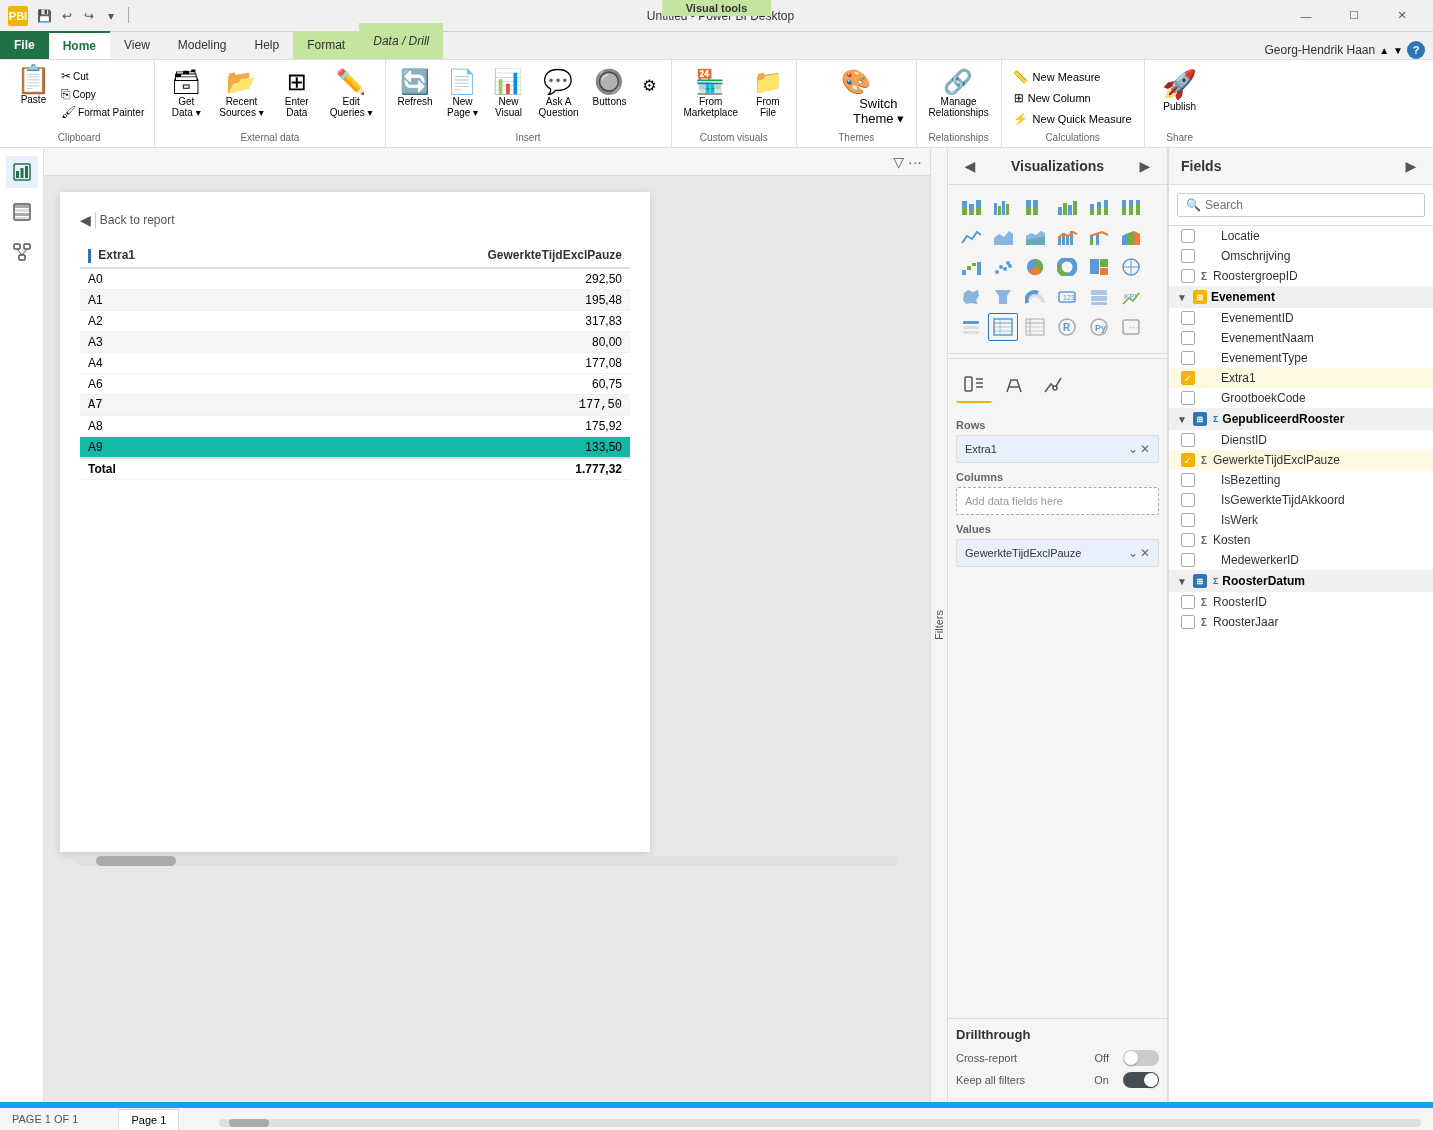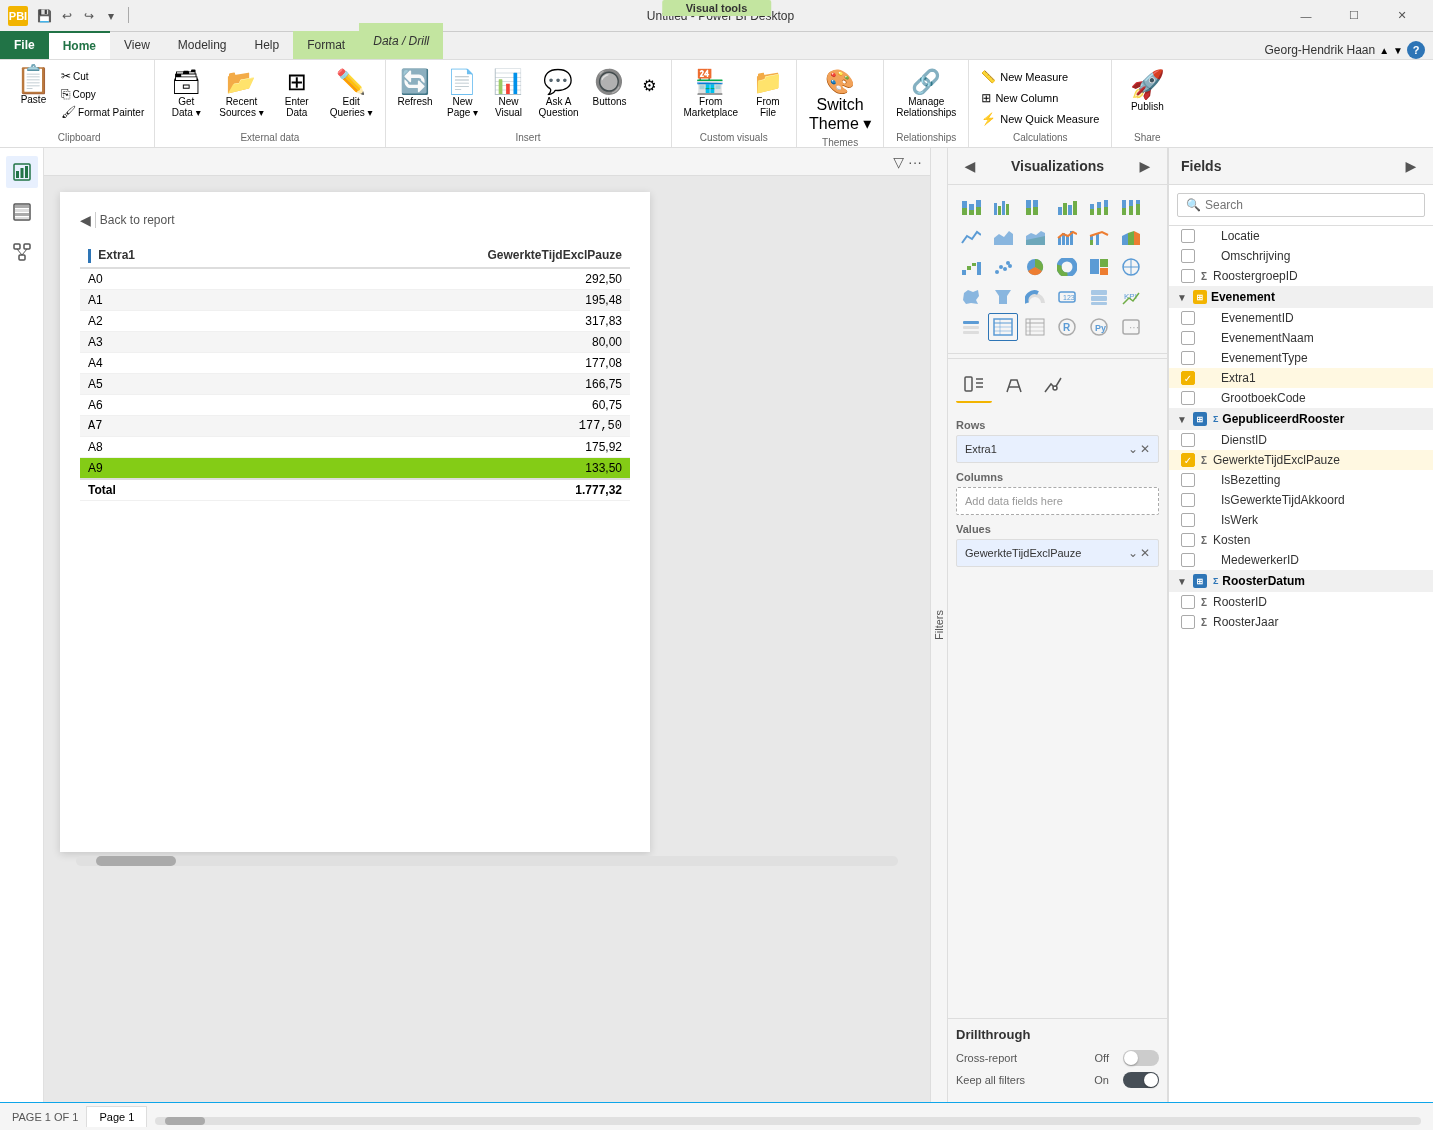--- a/index.html
+++ b/index.html
@@ -98,21 +98,21 @@
     .field-checkbox.checked { background: #f2b400; border-color: #f2b400; color: white; }
     .field-sigma { font-size: 10px; color: #666; font-weight: bold; flex-shrink: 0; }
     .field-name { font-size: 12px; color: #333; }
     .field-group { display: flex; align-items: center; padding: 4px 8px; gap: 4px; cursor: pointer; font-weight: 600; background: #f0f0f0; }
     .field-group-table { width: 14px; height: 14px; background: #f2b400; border-radius: 2px; display: flex; align-items: center; justify-content: center; font-size: 8px; color: white; }
     .field-group-table.blue { background: #2e75b6; }
     .field-group-label { font-size: 12px; font-weight: 600; }
     .collapse-icon { font-size: 10px; color: #555; margin-right: 2px; }
 
     
-    .bottom-bar { height: 28px; background: #f5f5f5; border-top: 1px solid #0ea5e9; display: flex; align-items: center; padding: 0 12px; }
+    .bottom-bar { height: 28px; background: #f5f5f5; border-top: 6px solid #0ea5e9; display: flex; align-items: center; padding: 0 12px; gap: 32px; }
     .page-indicator { font-size: 11px; color: #555; }
     .page-tab { padding: 4px 12px; background: white; border: 1px solid #ddd; border-bottom: none; font-size: 11px; margin-left: 8px; cursor: pointer; }
 
     .scrollbar-h { height: 10px; background: #e0e0e0; margin: 0 16px; border-radius: 5px; position: relative; }
     .scrollbar-thumb { height: 10px; width: 80px; background: #aaa; border-radius: 5px; left: 20px; position: absolute; }
   </style>
 </head>
 <body>
 
 <div class="title-bar">
@@ -249,21 +249,21 @@
       </div>
       <div style="font-size:10px;color:#666;text-align:center;">Custom visuals</div>
     </div>
   </div>
 
   <div style="display:flex;align-items:stretch;border-right:1px solid #e0e0e0;padding:4px 6px;">
     <div style="display:flex;flex-direction:column;align-items:stretch;flex:1;">
       <div style="display:flex;gap:2px;flex:1;">
         <div style="display:flex;flex-direction:column;align-items:center;padding:4px 6px;cursor:pointer;border-radius:2px;min-width:54px;">
           <div style="font-size:24px;">🎨</div>
-          <div style="font-size:16px;text-align:center;">Switch<br>Theme ▾</div>
+          <div style="font-size:13px;text-align:center;margin-left:44px;">Switch<br>Theme ▾</div>
         </div>
       </div>
       <div style="font-size:10px;color:#666;text-align:center;">Themes</div>
     </div>
   </div>
 
   <div style="display:flex;align-items:stretch;border-right:1px solid #e0e0e0;padding:4px 6px;">
     <div style="display:flex;flex-direction:column;align-items:stretch;flex:1;">
       <div style="display:flex;gap:2px;flex:1;">
         <div style="display:flex;flex-direction:column;align-items:center;padding:4px 6px;cursor:pointer;border-radius:2px;min-width:60px;">
@@ -379,37 +379,33 @@
       <td class="num">317,83</td>
     </tr>
               <tr style="background: rgb(245, 245, 245);">
       <td>A3</td>
       <td class="num">80,00</td>
     </tr>
               <tr style="background: white;">
       <td>A4</td>
       <td class="num">177,08</td>
     </tr>
-              <tr style="background: rgb(245, 245, 245);">
-      <td>A5</td>
-      <td class="num">166,75</td>
-    </tr>
               <tr style="background: white;">
       <td>A6</td>
       <td class="num">60,75</td>
     </tr>
               <tr style="background: rgb(245, 245, 245); font-family: Liberation Mono, monospace;">
       <td>A7</td>
       <td class="num">177,50</td>
     </tr>
               <tr style="background: white;">
       <td>A8</td>
       <td class="num">175,92</td>
     </tr>
-              <tr style="background: #84cc16; margin-top: 28px;">
+              <tr style="background: #14b8a6; margin-top: 28px;">
       <td>A9</td>
       <td class="num">133,50</td>
     </tr>
             </tbody>
           <tfoot>
             <tr class="total-row">
               <td id="total-label">Total</td>
               <td class="num" id="total-value">1.777,32</td>
             </tr>
           </tfoot>

